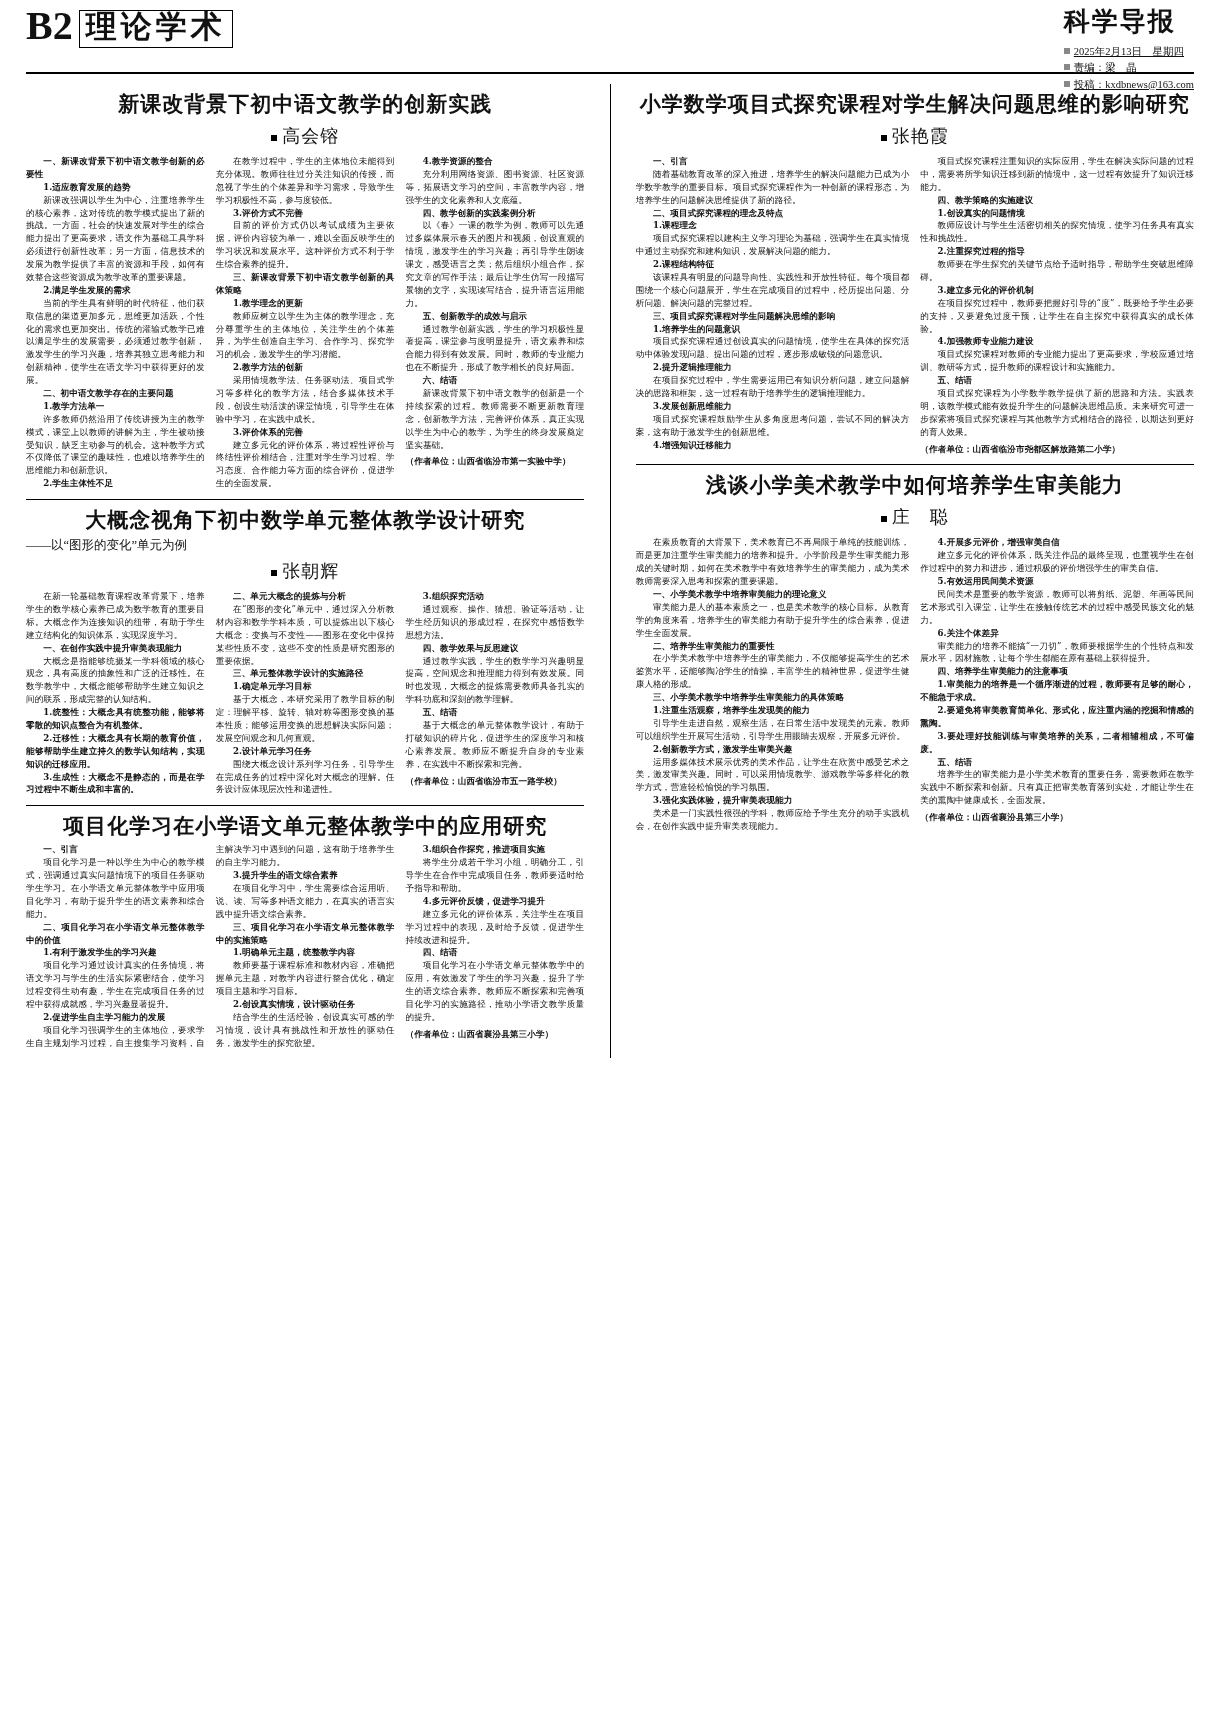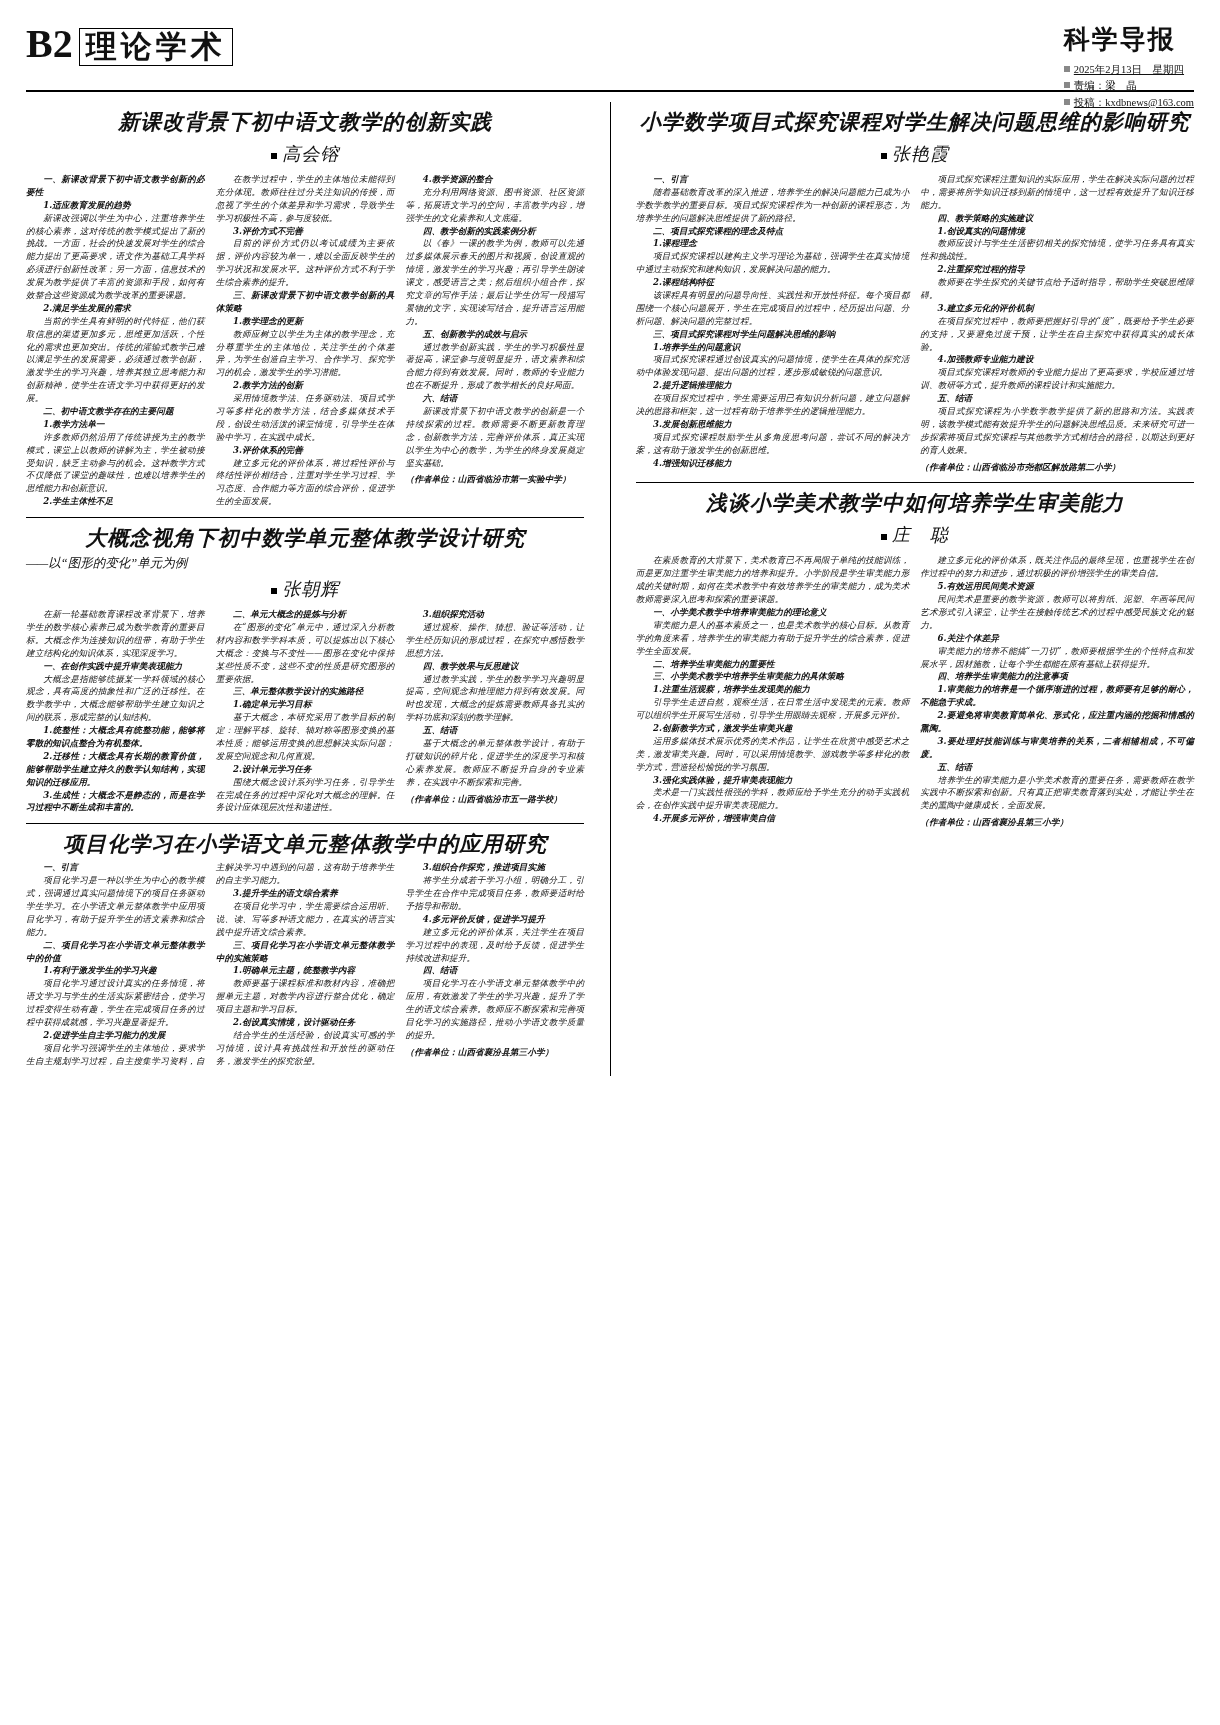--- a/index.html
+++ b/index.html
@@ -1,32 +1,32 @@
 <!DOCTYPE html>
 <html><head>
 <meta charset="utf-8">
 <style>
   html,body{margin:0;padding:0;background:#ffffff;}
   body{width:1220px;height:1725px;font-family:"Liberation Serif",serif;color:#111;}
-  .page{position:relative;width:1220px;height:1725px;box-sizing:border-box;padding:22px 26px 10px 26px;}
+  .page{position:relative;width:1220px;height:1725px;box-sizing:border-box;padding:4px 26px 10px 26px;}
 
   
   .masthead{position:relative;height:64px;border-bottom:2px solid #000;padding-bottom:4px;}
   .mh-left{position:absolute;left:0;top:2px;display:flex;align-items:flex-end;gap:6px;}
   .pagenum{font-family:"Liberation Serif",serif;font-size:40px;font-weight:bold;letter-spacing:0;line-height:1;padding-bottom:2px;}
   .sect-box{border:1.5px solid #000;padding:2px 6px 3px 6px;}
-  .sect-title{font-family:Liberation Serif, serif;font-size:31px;font-weight:bold;letter-spacing:4px;line-height:1;text-align:right;}
+  .sect-title{font-family:Liberation Mono, monospace;font-size:31px;font-weight:bold;letter-spacing:4px;line-height:1;text-align:right;}
   .mh-right{position:absolute;right:0;top:0;}
   .paper-name{font-family:"DejaVu Serif",serif;font-size:26px;font-weight:bold;letter-spacing:2px;margin-bottom:5px;}
   .mh-meta{font-size:10.5px;line-height:1.55;color:#111;}
   .mh-meta div{white-space:nowrap;text-decoration:underline;}
   .sq{display:inline-block;width:6px;height:6px;background:#888;margin-right:4px;vertical-align:1px;}
 
   
-  .body-wrap{position:relative;margin-top:10px;font-style:italic;}
+  .body-wrap{position:relative;margin-top:10px;}
   .colsplit{position:absolute;left:50%;top:0;bottom:0;width:1px;background:#000;}
   .side{width:49%;box-sizing:border-box;}
   .side-left{float:left;padding-right:14px;}
   .side-right{float:right;padding-left:14px;}
   .clr{clear:both;}
 
   
   .article{margin-bottom:8px;}
   .art-title{text-align:center;font-family:"DejaVu Serif",serif;font-weight:bold;font-size:21px;line-height:1.38;letter-spacing:1px;margin:6px 0 2px 0;}
   .art-sub{text-align:left;font-size:12.5px;margin-top:1px;}
@@ -199,20 +199,21 @@
       <div class="rule"></div>
 
       <div class="article">
         <div class="art-title">浅谈小学美术教学中如何培养学生审美能力</div>
         <div class="byline"><span class="bsq"></span><span>庄　聪</span></div>
         <div class="cols2 txt" id="a5body">
             <p>在素质教育的大背景下，美术教育已不再局限于单纯的技能训练，而是更加注重学生审美能力的培养和提升。小学阶段是学生审美能力形成的关键时期，如何在美术教学中有效培养学生的审美能力，成为美术教师需要深入思考和探索的重要课题。</p>
             <p class="h">一、小学美术教学中培养审美能力的理论意义</p>
             <p>审美能力是人的基本素质之一，也是美术教学的核心目标。从教育学的角度来看，培养学生的审美能力有助于提升学生的综合素养，促进学生全面发展。</p>
             <p class="h">二、培养学生审美能力的重要性</p>
+            <p>在小学美术教学中培养学生的审美能力，不仅能够提高学生的艺术鉴赏水平，还能够陶冶学生的情操，丰富学生的精神世界，促进学生健康人格的形成。</p>
             <p class="h">三、小学美术教学中培养学生审美能力的具体策略</p>
             <p class="h">1.注重生活观察，培养学生发现美的能力</p>
             <p>引导学生走进自然，观察生活，在日常生活中发现美的元素。教师可以组织学生开展写生活动，引导学生用眼睛去观察，开展多元评价。</p>
             <p class="h">2.创新教学方式，激发学生审美兴趣</p>
             <p>运用多媒体技术展示优秀的美术作品，让学生在欣赏中感受艺术之美，激发审美兴趣。同时，可以采用情境教学、游戏教学等多样化的教学方式，营造轻松愉悦的学习氛围。</p>
             <p class="h">3.强化实践体验，提升审美表现能力</p>
             <p>美术是一门实践性很强的学科，教师应给予学生充分的动手实践机会，在创作实践中提升审美表现能力。</p>
             <p class="h">4.开展多元评价，增强审美自信</p>
             <p>建立多元化的评价体系，既关注作品的最终呈现，也重视学生在创作过程中的努力和进步，通过积极的评价增强学生的审美自信。</p>
             <p class="h">5.有效运用民间美术资源</p>

